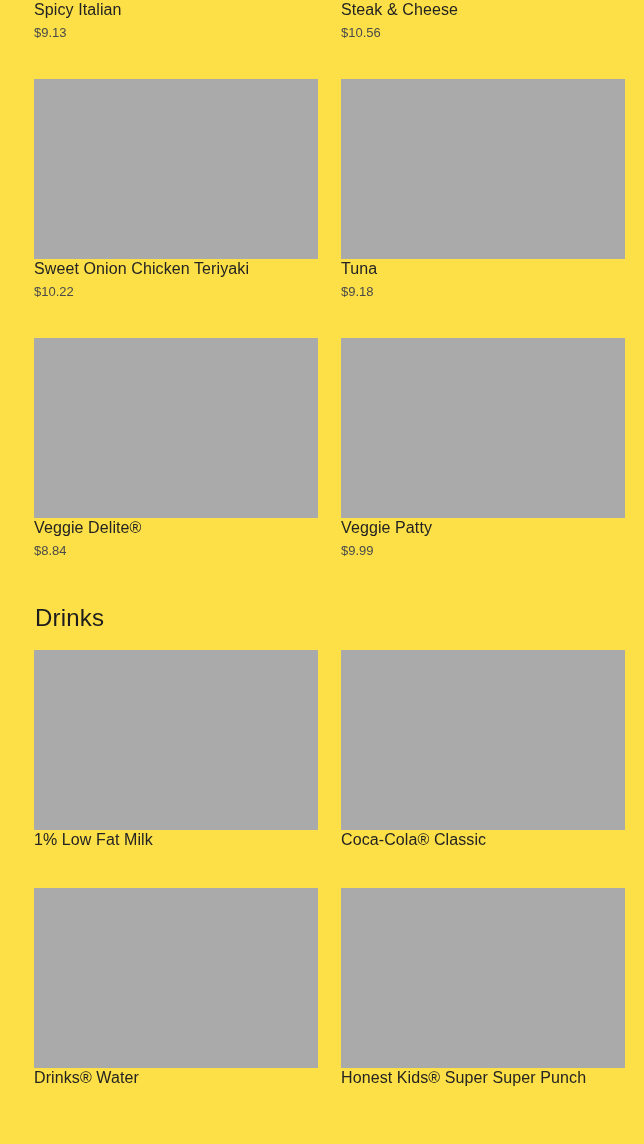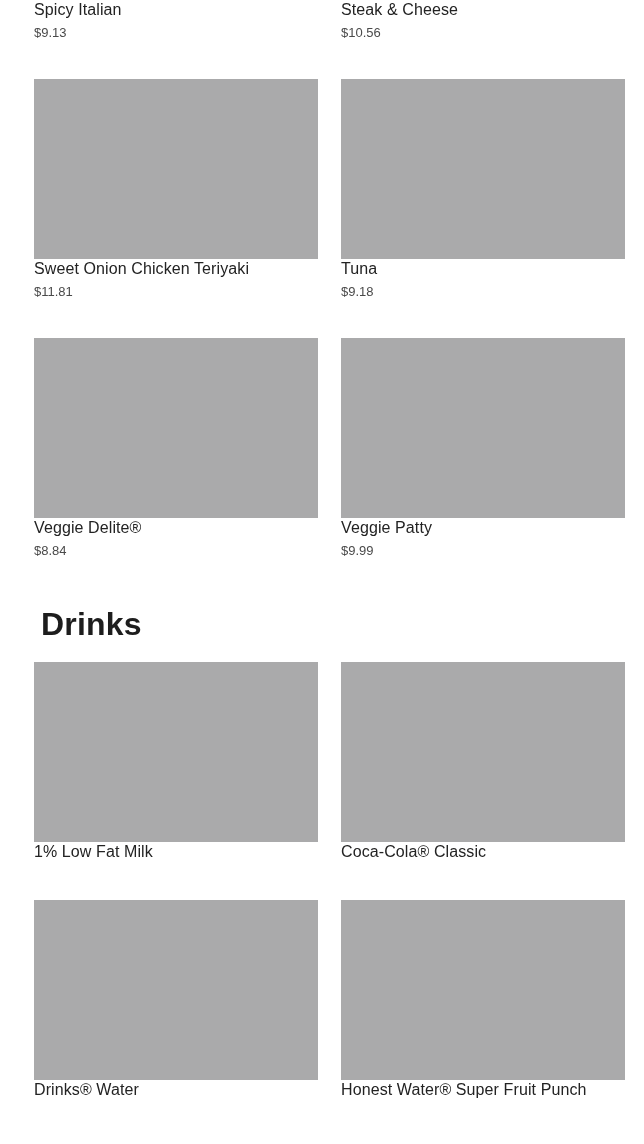--- a/index.html
+++ b/index.html
@@ -12,21 +12,21 @@
     overflow: hidden;
     background: #c0c0c0;
     font-family: "Liberation Sans", sans-serif;
     -webkit-font-smoothing: antialiased;
   }
 
   #page {
     width: 644px;
     height: 1144px;
     position: relative;
-    background: #ffffff;
+    background: #fde047;
     box-sizing: border-box;
   }
 
   .menu-scroll {
     position: absolute;
     top: 0;
     left: 0;
     width: 644px;
     padding: 0 34px 0 34px;
     box-sizing: border-box;
@@ -72,26 +72,26 @@
     color: #4a4a4a;
   }
 
   
   .card-gap {
     height: 38px;
   }
 
   
   .section-heading {
-    font-size: 32px;
+    font-size: 24px;
     line-height: 30px;
-    font-weight: 700;
+    font-weight: 400;
     color: #1d1d1d;
     letter-spacing: 0.2px;
-    margin: 7px;
+    margin: 1px;
     padding: 0;
   }
 
   
   .grid-row {
     display: grid;
     grid-template-columns: 284px 284px;
     column-gap: 23px;
   }
 
@@ -124,21 +124,21 @@
     </div>
 
     <div class="card-gap"></div>
 
     <div class="grid-row">
 
       <div class="product-card">
         <div class="product-thumb"></div>
         <div class="product-name">Sweet Onion Chicken Teriyaki</div>
         <div class="product-meta">
-          <span class="price">$11.81</span>
+          <span class="price">$10.22</span>
         </div>
       </div>
 
       <div class="product-card">
         <div class="product-thumb"></div>
         <div class="product-name">Tuna</div>
         <div class="product-meta">
           <span class="price">$9.18</span>
         </div>
       </div>
@@ -192,21 +192,21 @@
       <div class="product-card">
         <div class="product-thumb"></div>
         <div class="product-name">Drinks® Water</div>
         <div class="product-meta">
           
         </div>
       </div>
 
       <div class="product-card">
         <div class="product-thumb"></div>
-        <div class="product-name">Honest Water® Super Fruit Punch</div>
+        <div class="product-name">Honest Kids® Super Super Punch</div>
         <div class="product-meta">
           
           
           
         </div>
       </div>
 
     </div>
 
   </div>

